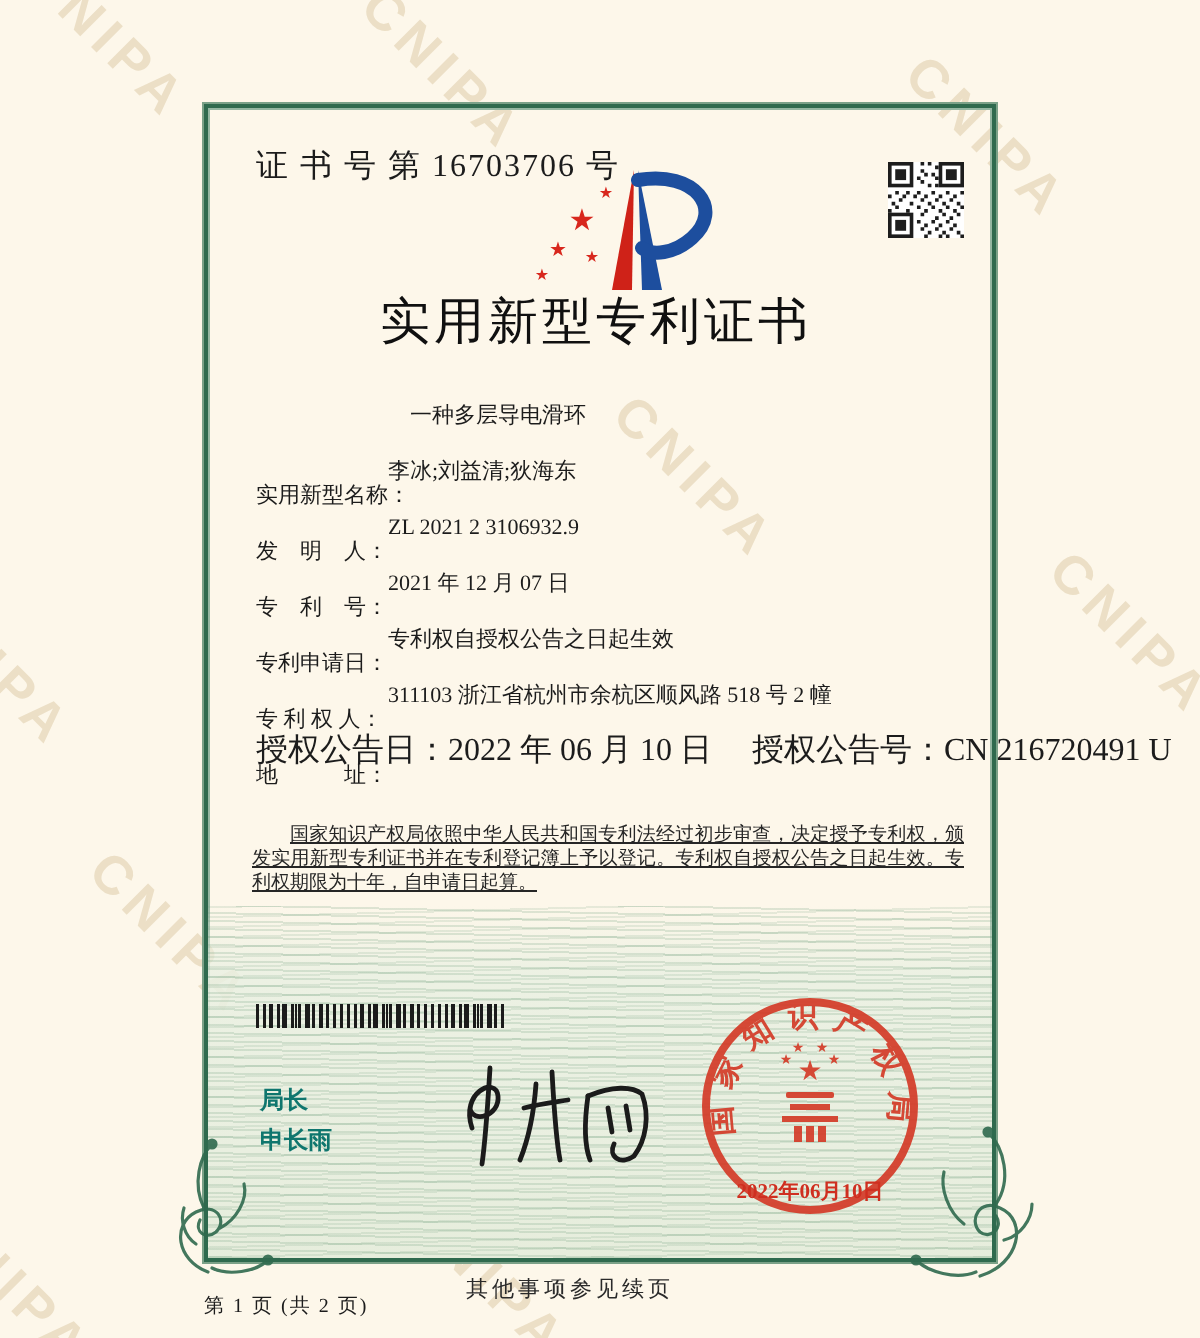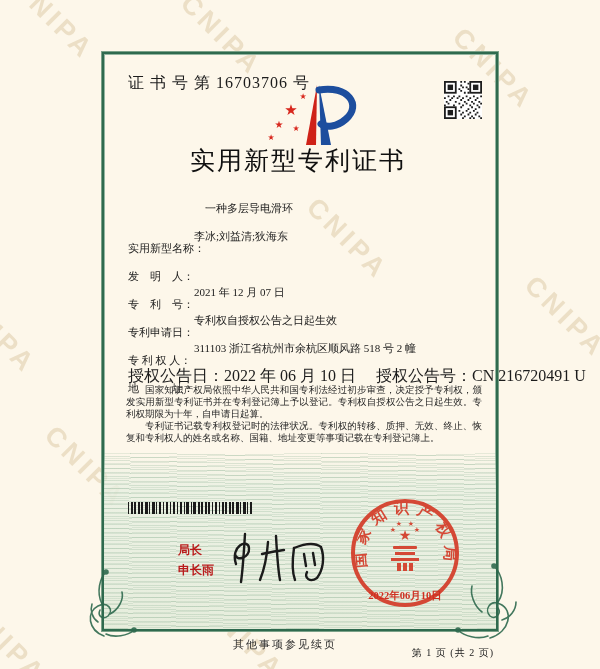--- a/index.html
+++ b/index.html
@@ -37,38 +37,38 @@
   .title{
     position:absolute;left:102px;top:144px;width:392px;text-align:center;
     font-size:25px;font-weight:normal;letter-spacing:2px;color:#101010;
   }
   .fields{position:absolute;left:128px;top:194px;width:352px;font-size:11px;}
   .frow{display:flex;height:28px;line-height:28px;white-space:nowrap;}
   .frow .lab{min-width:66px;margin-top:40px;}
   .grant{display:flex;height:28px;line-height:28px;white-space:nowrap;font-size:16px;}
   .grant .pair2{margin-left:20px;}
   .paras{
-    position:absolute;left:126px;top:384px;width:356px;
-    font-size:9.5px;line-height:12px;text-align:justify;color:#262626;
+    position:absolute;left:126px;top:412px;width:356px;
+    font-size:9.5px;line-height:12px;text-align:justify;color:#262626;text-decoration:underline;
   }
   .paras p{margin:0;text-indent:2em;}
   .barcode{
     position:absolute;left:128px;top:502px;width:124px;height:12px;
     background:
       repeating-linear-gradient(90deg,#1b1b1b 0 1.5px,rgba(0,0,0,0) 1.5px 3.5px),
       repeating-linear-gradient(90deg,#1b1b1b 0 1px,rgba(0,0,0,0) 1px 6.5px);
   }
   .signer{
     position:absolute;left:130px;top:540px;
     font-family:"Liberation Sans","DejaVu Sans",sans-serif;
-    font-weight:bold;font-size:12px;line-height:20px;color:#b91c1c;margin-left:48px;
+    font-weight:bold;font-size:12px;line-height:20px;color:#0f766e;
   }
   .sig{position:absolute;left:222px;top:528px;}
   .seal{position:absolute;left:348px;top:496px;overflow:visible;}
-  .pageno{position:absolute;left:102px;top:610px;width:392px;text-align:right;font-size:10px;letter-spacing:1px;margin-top:36px;}
+  .pageno{position:absolute;left:102px;top:610px;width:392px;text-align:left;font-size:10px;letter-spacing:1px;margin-top:36px;}
   .footnote{position:absolute;left:102px;top:637px;width:366px;text-align:center;font-size:11px;letter-spacing:2px;color:#2a2a2a;}
   .corner{position:absolute;z-index:3;}
 </style>
 </head>
 <body>
 
 <div class="wm" style="left:28px;top:-28px">CNIPA</div>
 <div class="wm" style="left:196px;top:-12px">CNIPA</div>
 <div class="wm" style="left:468px;top:22px">CNIPA</div>
 <div class="wm" style="left:322px;top:192px">CNIPA</div>
@@ -142,20 +142,21 @@
     <div class="frow">
       <span class="lab">实用新型名称：</span>
       <span>一种多层导电滑环</span>
     </div>
     <div class="frow">
       <span class="lab">发　明　人：</span>
       <span>李冰;刘益清;狄海东</span>
     </div>
     <div class="frow">
       <span class="lab">专　利　号：</span>
+      <span>ZL 2021 2 3106932.9</span>
     </div>
     <div class="frow">
       <span class="lab">专利申请日：</span>
       <span>2021 年 12 月 07 日</span>
     </div>
     <div class="frow">
       <span class="lab">专 利 权 人：</span>
       <span>专利权自授权公告之日起生效</span>
     </div>
     <div class="frow">
@@ -165,21 +166,20 @@
     <div class="grant">
       <span>授权公告日：</span>
       <span>2022 年 06 月 10 日</span>
       <span class="pair2">授权公告号：</span>
       <span>CN 216720491 U</span>
     </div>
   </div>
 
   <div class="paras">
     <p>国家知识产权局依照中华人民共和国专利法经过初步审查，决定授予专利权，颁发实用新型专利证书并在专利登记簿上予以登记。专利权自授权公告之日起生效。专利权期限为十年，自申请日起算。</p>
-    <p>专利证书记载专利权登记时的法律状况。专利权的转移、质押、无效、终止、恢复和专利权人的姓名或名称、国籍、地址变更等事项记载在专利登记簿上。</p>
   </div>
 
   <div class="barcode"></div>
 
   <div class="signer">
     <div>局长</div>
     <div>申长雨</div>
   </div>
 
   <svg class="sig" width="110" height="58" viewBox="0 0 110 58">

